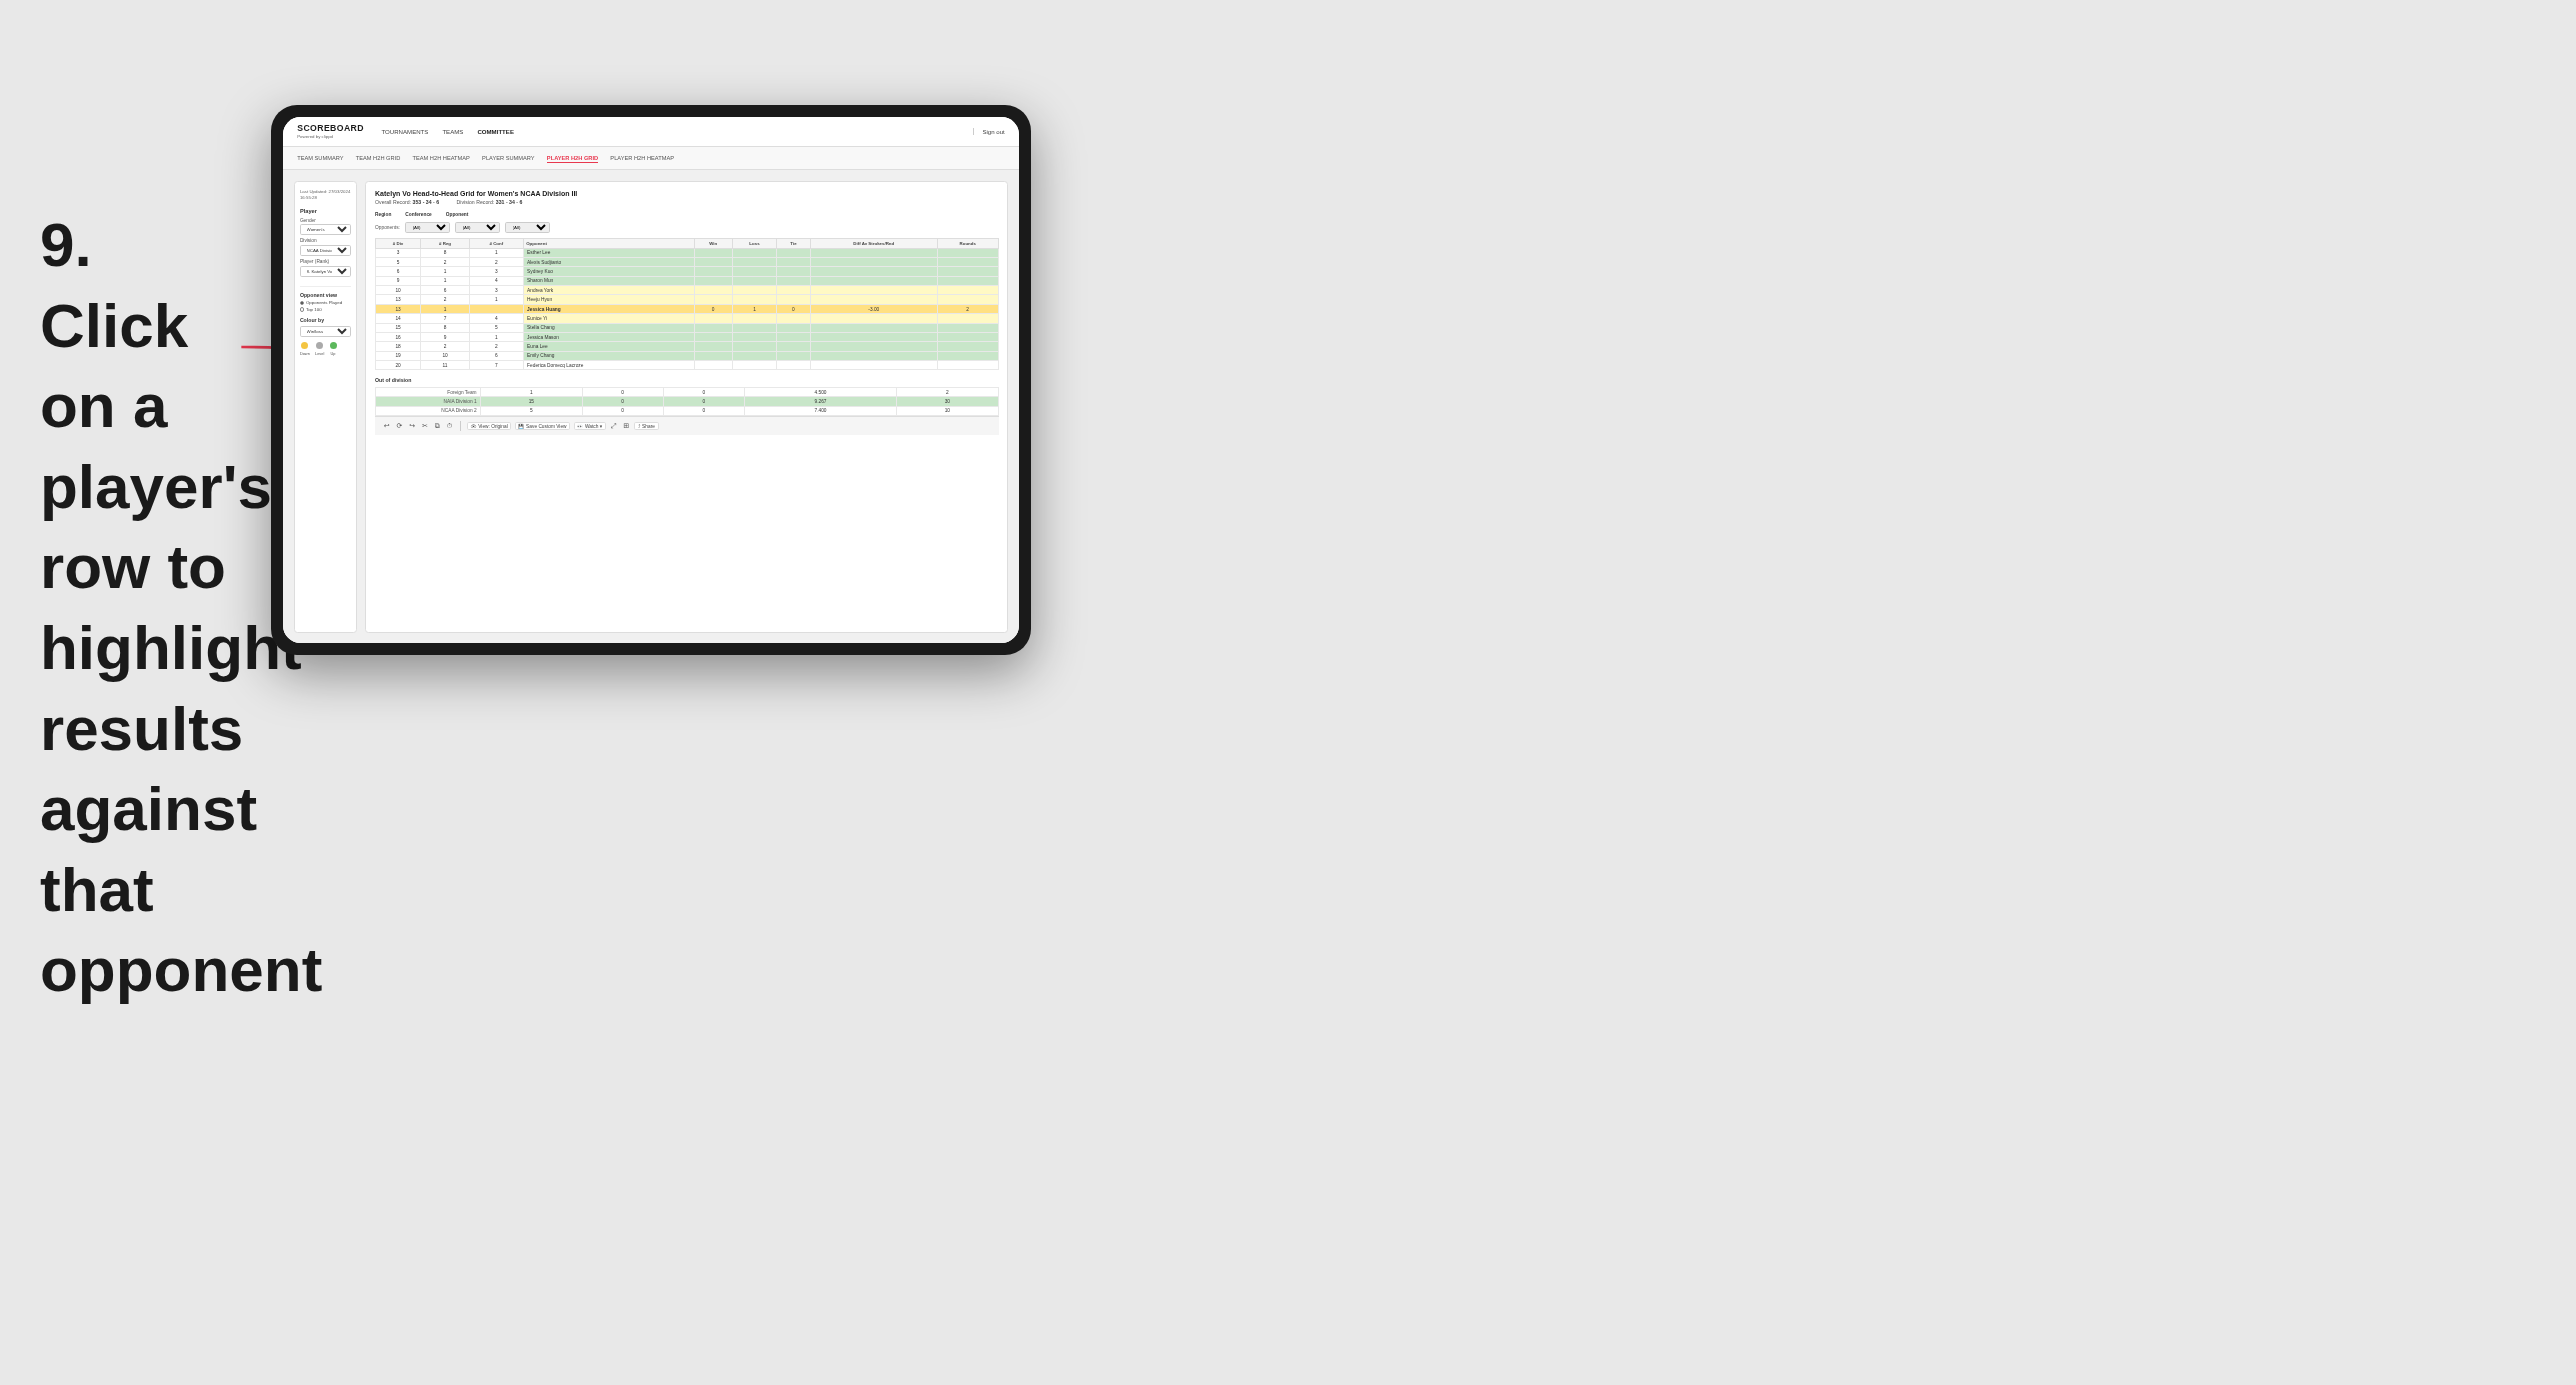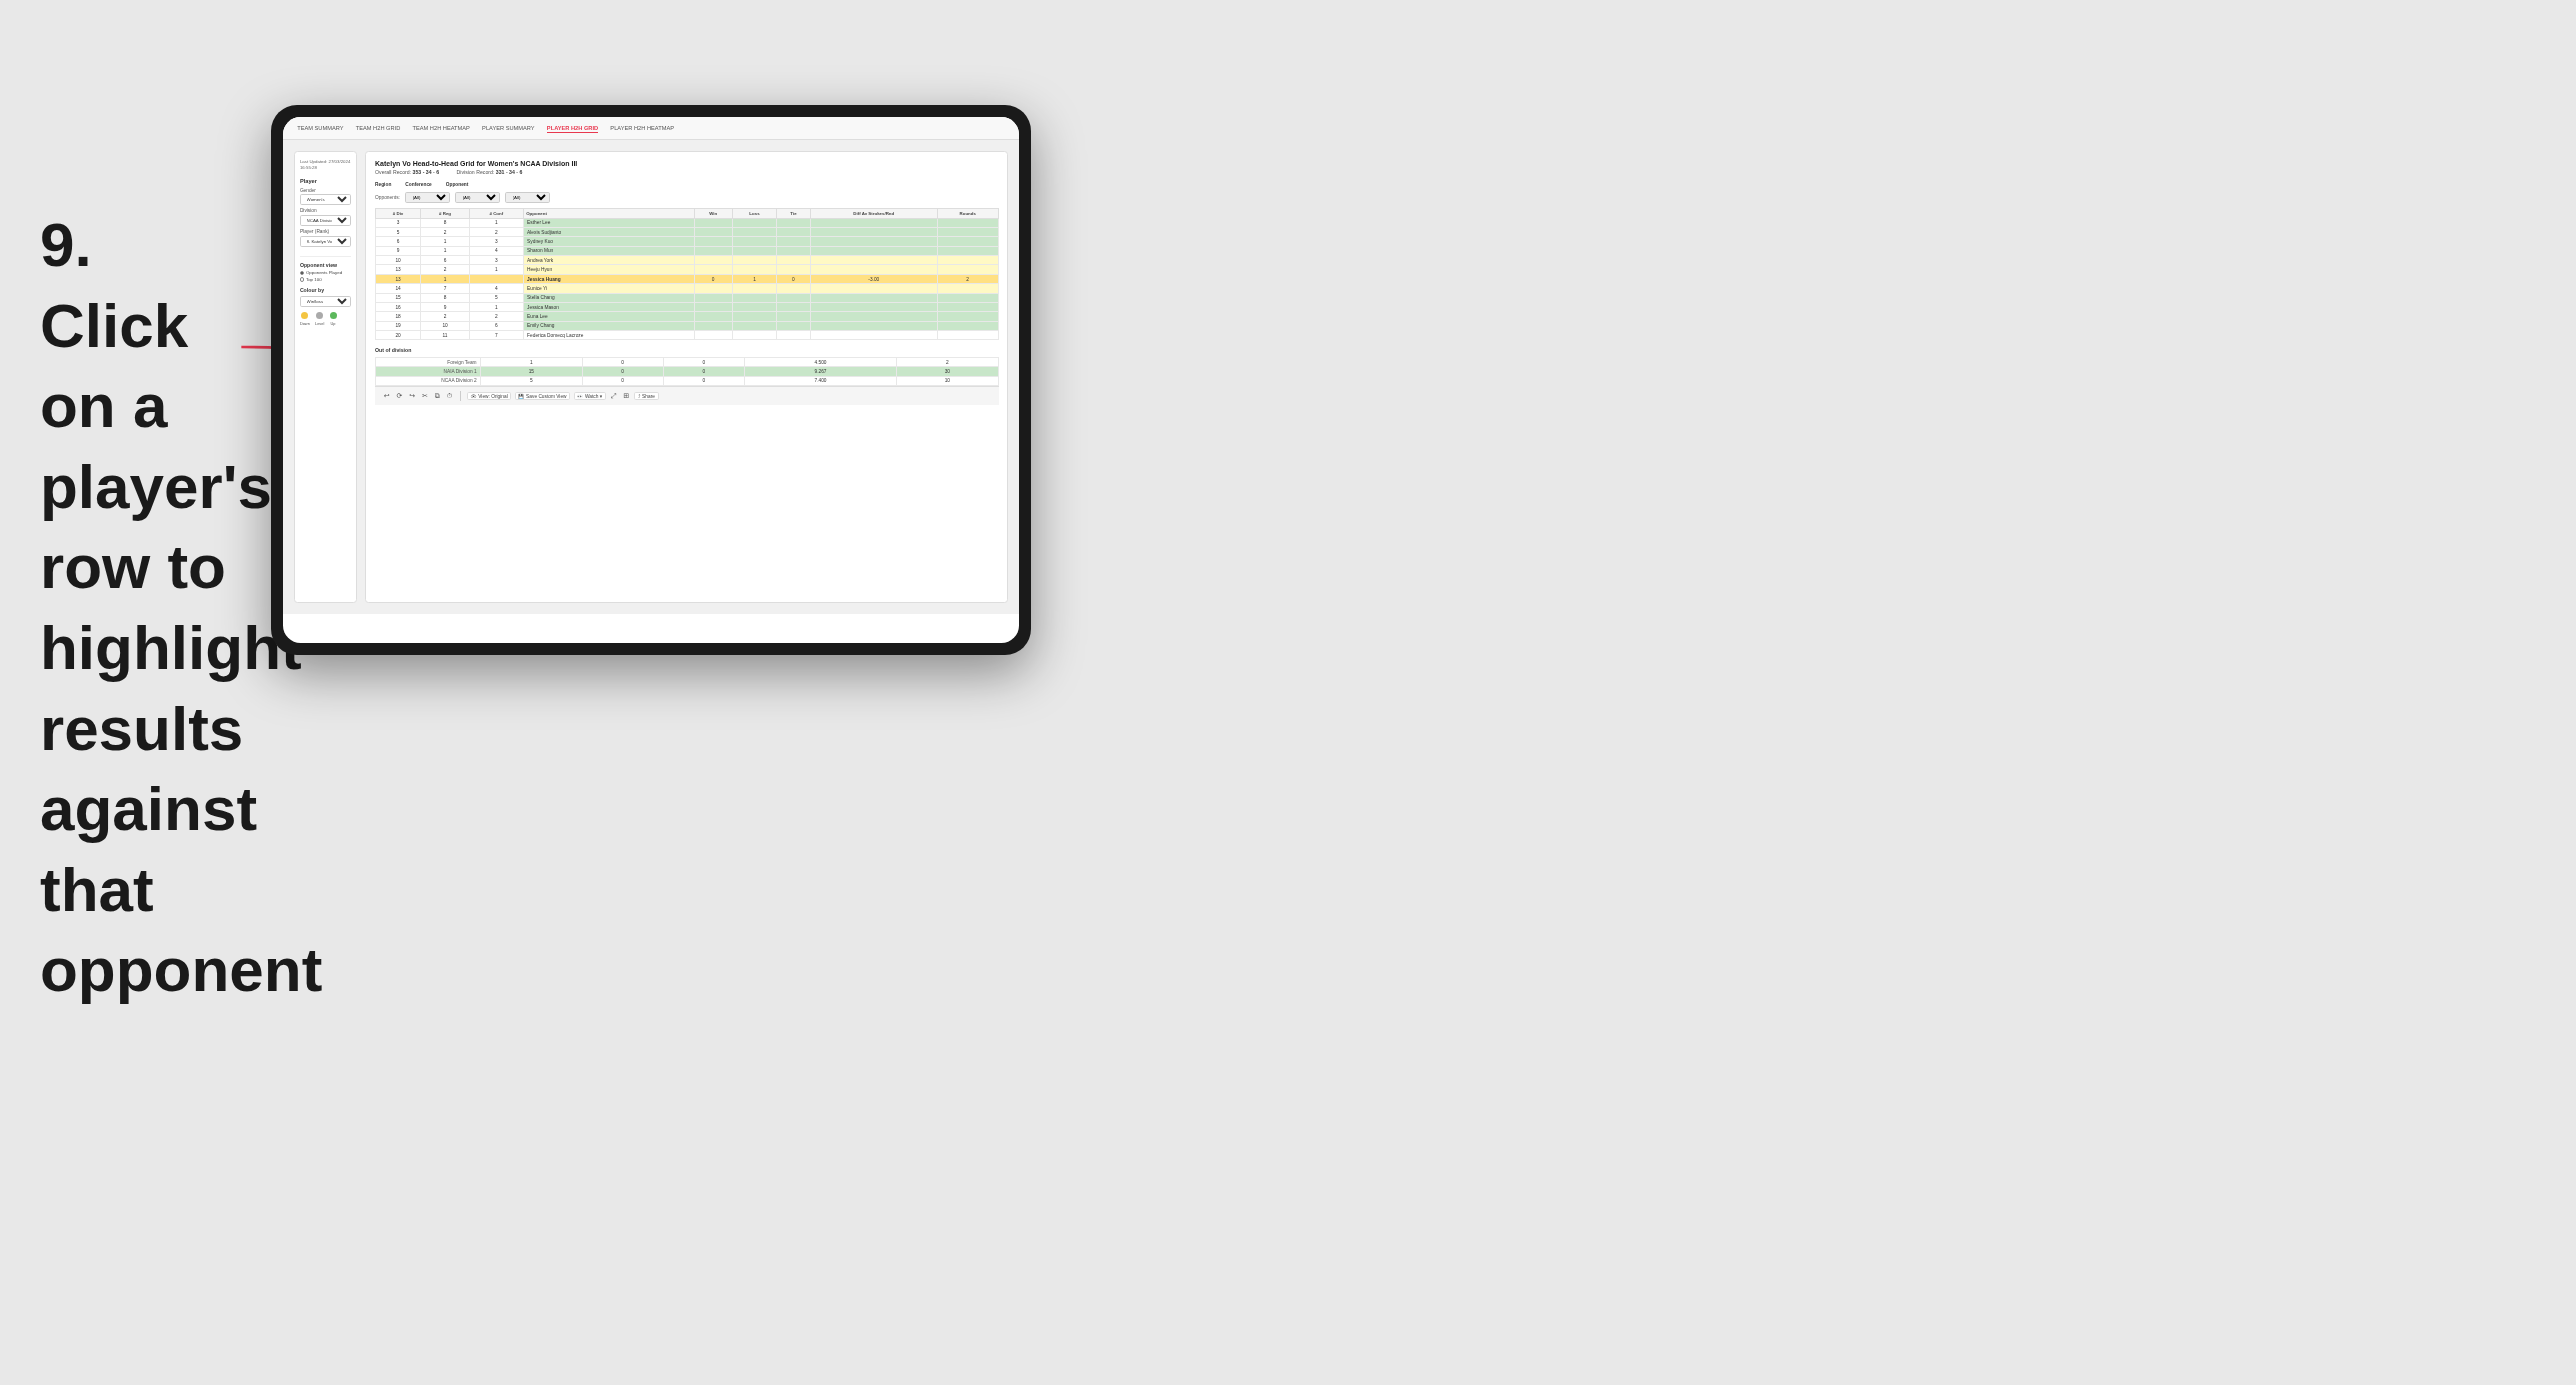--- a/index.html
+++ b/index.html
@@ -392,20 +392,32 @@
     <marker id="arrowhead" markerWidth="8" markerHeight="6" refX="8" refY="3" orient="auto">
       <polygon points="0 0, 8 3, 0 6" fill="#e8384f"></polygon>
     </marker>
   </defs>
   <path d="M 10 30 Q 80 30 180 42" stroke="#e8384f" stroke-width="3" fill="none" marker-end="url(#arrowhead)"></path>
 </svg>
 
 <div class="tablet-frame">
   <div class="tablet-screen">
 
+    <div class="nav-bar">
+      <div class="logo-area">
+        <span class="logo-text">SCOREBOARD</span>
+        <span class="logo-sub">Powered by clippd</span>
+      </div>
+      <div class="nav-items">
+        <a class="nav-item">TOURNAMENTS</a>
+        <a class="nav-item">TEAMS</a>
+        <a class="nav-item active">COMMITTEE</a>
+      </div>
+      <span class="sign-out">Sign out</span>
+    </div>
 
     <div class="sub-nav">
       <span class="sub-nav-item">TEAM SUMMARY</span>
       <span class="sub-nav-item">TEAM H2H GRID</span>
       <span class="sub-nav-item">TEAM H2H HEATMAP</span>
       <span class="sub-nav-item">PLAYER SUMMARY</span>
       <span class="sub-nav-item active">PLAYER H2H GRID</span>
       <span class="sub-nav-item">PLAYER H2H HEATMAP</span>
     </div>
 

